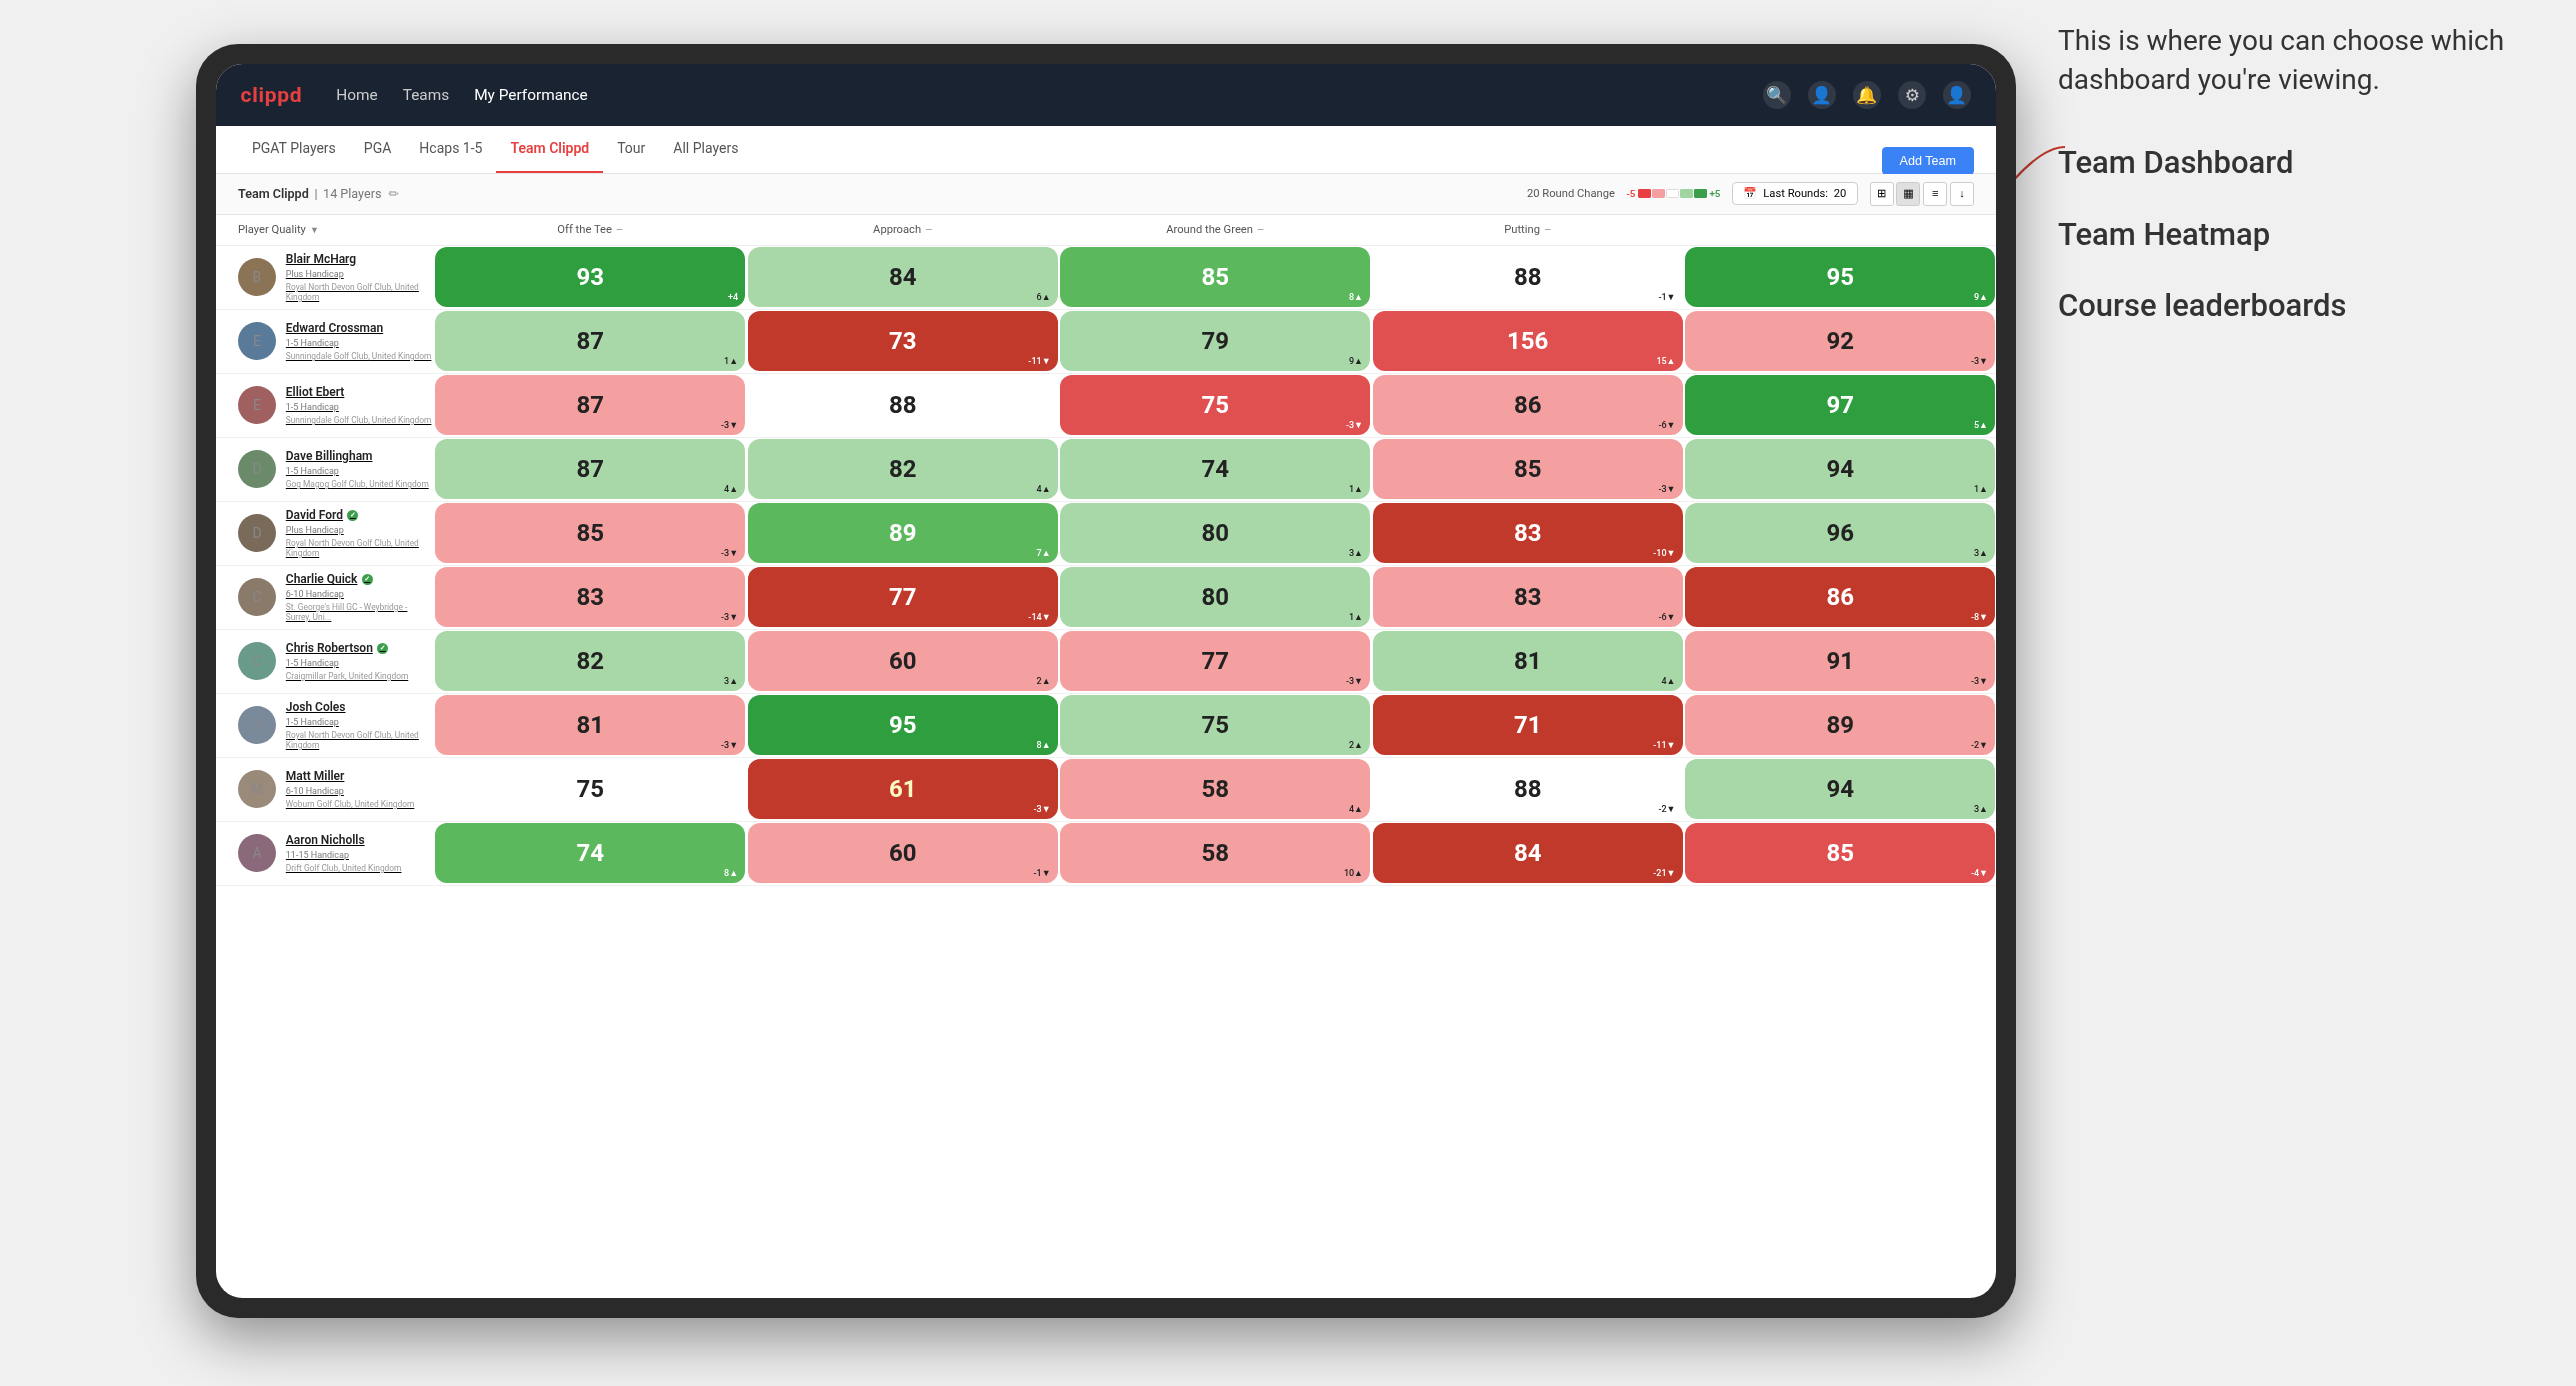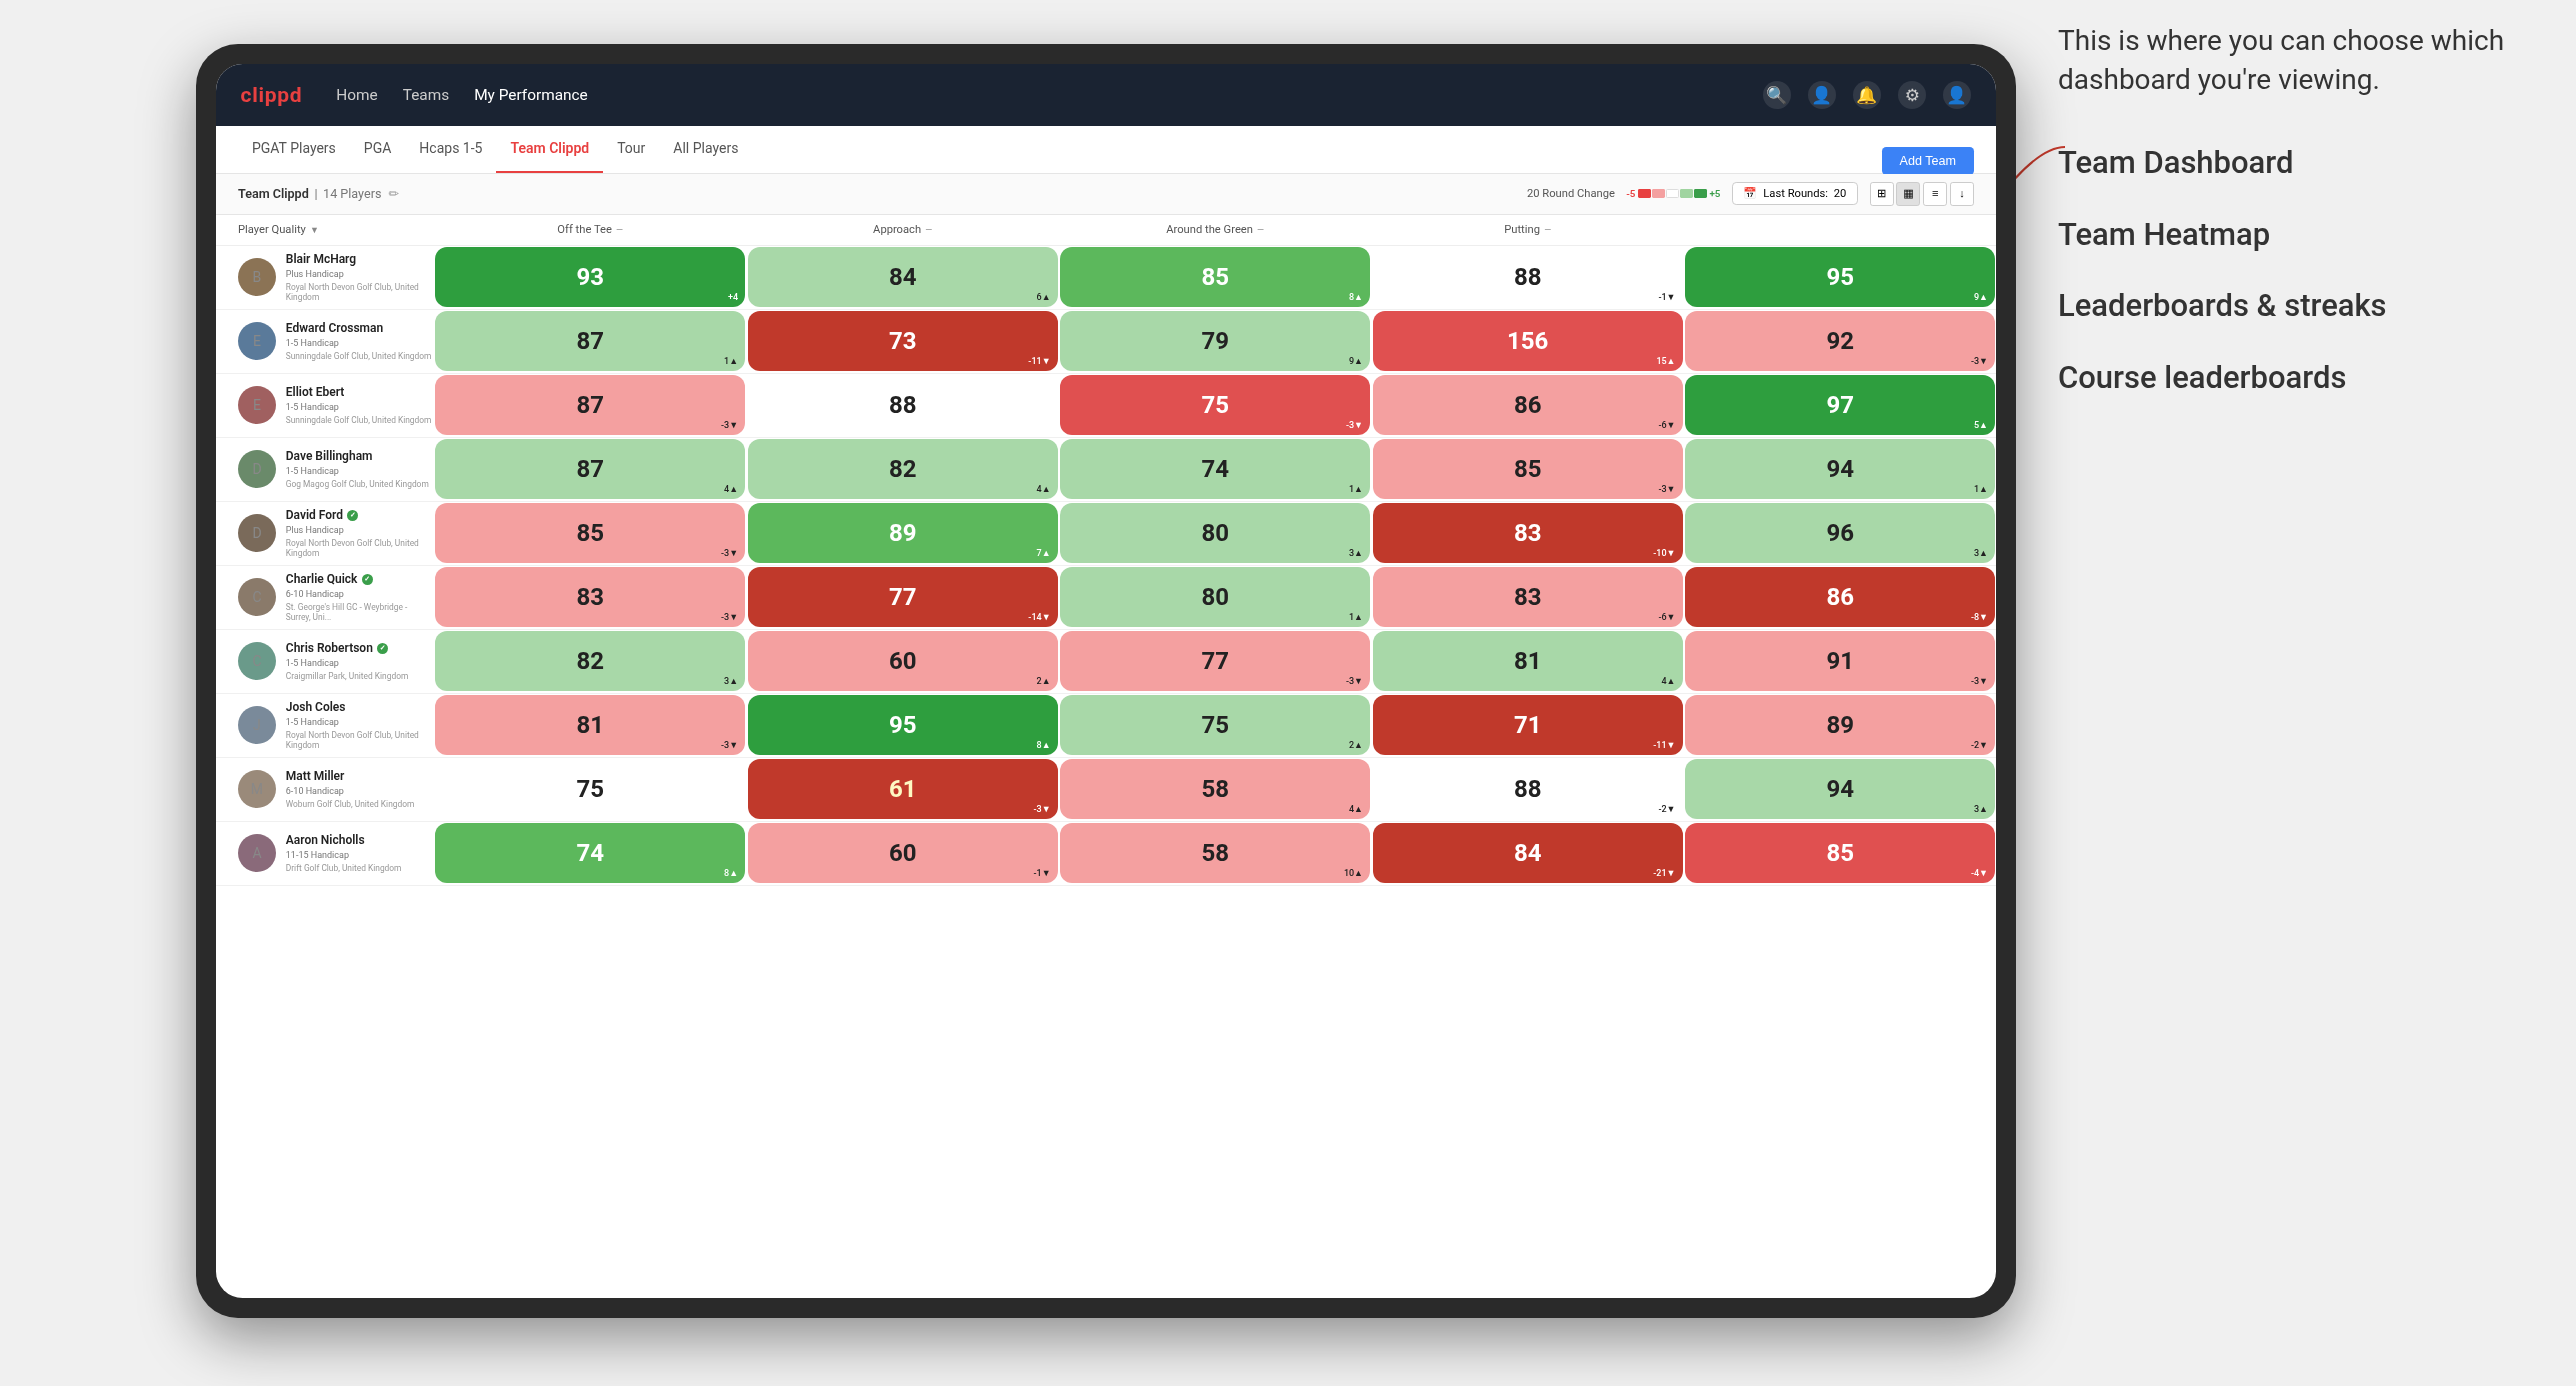--- a/index.html
+++ b/index.html
@@ -307,20 +307,21 @@
       display: flex;
       align-items: center;
       justify-content: center;
       font-size: 14px;
       color: #888;
     }
     .player-details {
       display: flex;
       flex-direction: column;
       gap: 3px;
+      text-decoration: underline;
     }
     .player-name {
       font-size: 12px;
       font-weight: 600;
       color: #222;
       display: flex;
       align-items: center;
       gap: 4.2px;
     }
     .player-handicap {
@@ -380,21 +381,20 @@
     .players-list::-webkit-scrollbar-track { background: #f5f5f5; }
     .players-list::-webkit-scrollbar-thumb { background: #ccc; border-radius: 2.1px; }
   </style>
 </head>
 <body>
 
 <div class="annotation-area">
   <p class="annotation-intro">This is where you can choose which dashboard you're viewing.</p>
   <div class="annotation-list-item">Team Dashboard</div>
   <div class="annotation-list-item">Team Heatmap</div>
-  <div class="annotation-list-item">Leaderboards &amp; streaks</div>
   <div class="annotation-list-item">Course leaderboards</div>
 </div>
 
 <svg class="arrow-annotation" viewBox="0 0 200 120">
   <defs>
     <marker id="arrowhead" markerWidth="10" markerHeight="7" refX="0" refY="3.5" orient="auto">
       <polygon points="0 0, 10 3.5, 0 7" fill="#c0392b"></polygon>
     </marker>
   </defs>
   <path d="M180,10 Q140,10 80,90" stroke="#c0392b" stroke-width="3" fill="none" marker-end="url(#arrowhead)"></path>

